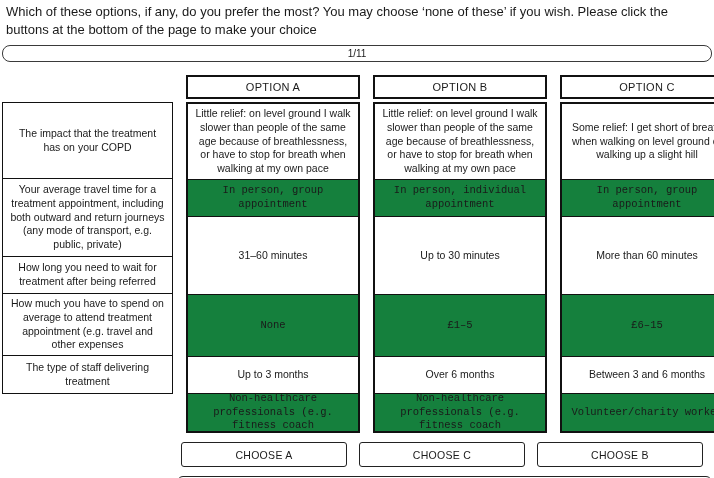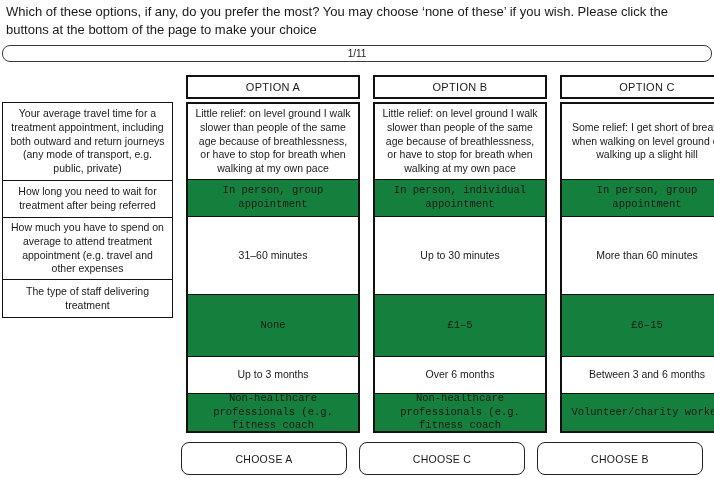--- a/index.html
+++ b/index.html
@@ -61,23 +61,23 @@
   .r6 { height: 33px; }
   .buttons-row {
     display: flex;
     gap: 4px;
     margin: 9px 2px 0 2px;
   }
   .btn-spacer { width: 171px; flex: none; }
   .choose-btn {
     width: 166px; flex: none;
     margin: 0 4px;
-    height: 33px;
+    height: 25px;
     border: 1px solid #222;
-    border-radius: 8px;
+    border-radius: 3px;
     background: #fff;
     display: flex; align-items: center; justify-content: center;
     font-size: 10.5px;
     letter-spacing: 0.3px;
     cursor: pointer;
     font-family: inherit;
     color: inherit;
     padding: 0;
   }
   .none-btn {
@@ -104,20 +104,21 @@
 
   <div class="progress-box">
     <span>1/11</span>
   </div>
 
   <div class="table-wrap">
 
     <div class="label-col">
       <div class="header-spacer"></div>
       <div class="label-body">
+        <div class="cell lbl r1">The impact that the treatment has on your COPD</div>
         <div class="cell lbl r3">Your average travel time for a treatment appointment, including both outward and return journeys (any mode of transport, e.g. public, private)</div>
         <div class="cell lbl r5">How long you need to wait for treatment after being referred</div>
         <div class="cell lbl r4">How much you have to spend on average to attend treatment appointment (e.g. travel and other expenses</div>
         <div class="cell lbl r6">The type of staff delivering treatment</div>
       </div>
     </div>
 
     <div class="option-col">
       <div class="option-header">OPTION A</div>
       <div class="option-body">

